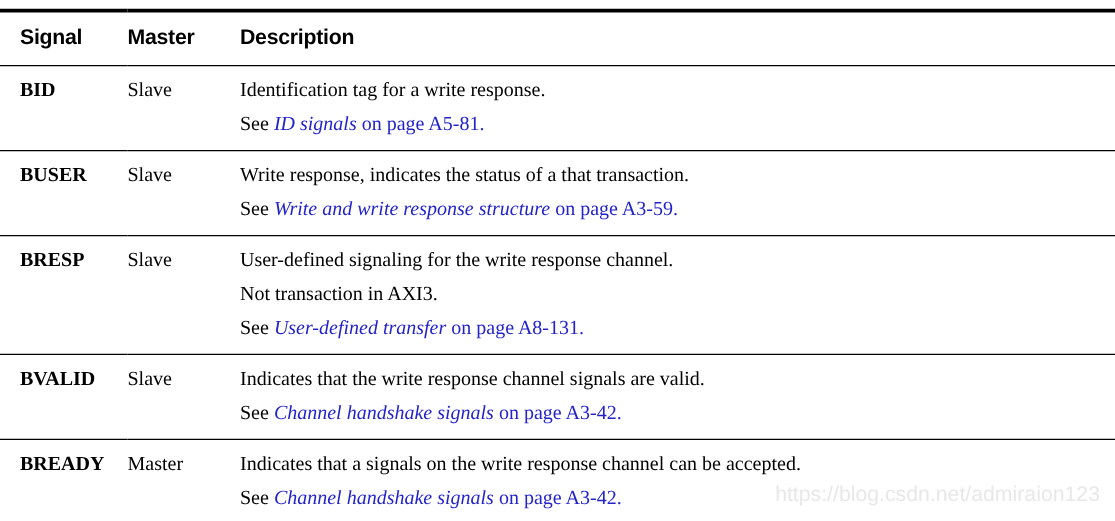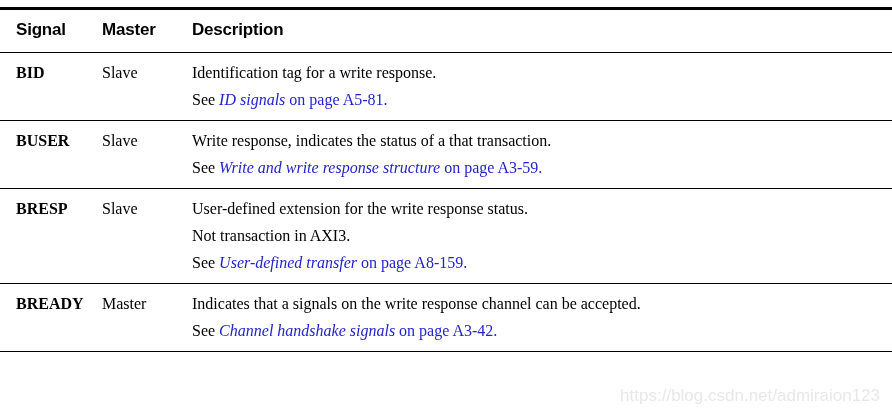--- a/index.html
+++ b/index.html
@@ -111,23 +111,31 @@
           <td class="cell-source">Slave</td>
           <td class="cell-desc">
             <div class="desc-line"><span class="seg-plain">Write response, indicates the status of a that transaction.</span></div>
             <div class="desc-line"><span class="seg-plain">See </span><span class="seg-link-italic">Write and write response structure</span><span class="seg-link"> on page A3-59.</span></div>
           </td>
         </tr>
         <tr>
           <td class="cell-signal">BRESP</td>
           <td class="cell-source">Slave</td>
           <td class="cell-desc">
-            <div class="desc-line"><span class="seg-plain">User-defined extension for the write response status.</span></div>
+            <div class="desc-line"><span class="seg-plain">User-defined signaling for the write response channel.</span></div>
             <div class="desc-line"><span class="seg-plain">Not transaction in AXI3.</span></div>
-            <div class="desc-line"><span class="seg-plain">See </span><span class="seg-link-italic">User-defined transfer</span><span class="seg-link"> on page A8-159.</span></div>
+            <div class="desc-line"><span class="seg-plain">See </span><span class="seg-link-italic">User-defined transfer</span><span class="seg-link"> on page A8-131.</span></div>
+          </td>
+        </tr>
+        <tr>
+          <td class="cell-signal">BVALID</td>
+          <td class="cell-source">Slave</td>
+          <td class="cell-desc">
+            <div class="desc-line"><span class="seg-plain">Indicates that the write response channel signals are valid.</span></div>
+            <div class="desc-line"><span class="seg-plain">See </span><span class="seg-link-italic">Channel handshake signals</span><span class="seg-link"> on page A3-42.</span></div>
           </td>
         </tr>
         <tr>
           <td class="cell-signal">BREADY</td>
           <td class="cell-source">Master</td>
           <td class="cell-desc">
             <div class="desc-line"><span class="seg-plain">Indicates that a signals on the write response channel can be accepted.</span></div>
             <div class="desc-line"><span class="seg-plain">See </span><span class="seg-link-italic">Channel handshake signals</span><span class="seg-link"> on page A3-42.</span></div>
           </td>
         </tr>

